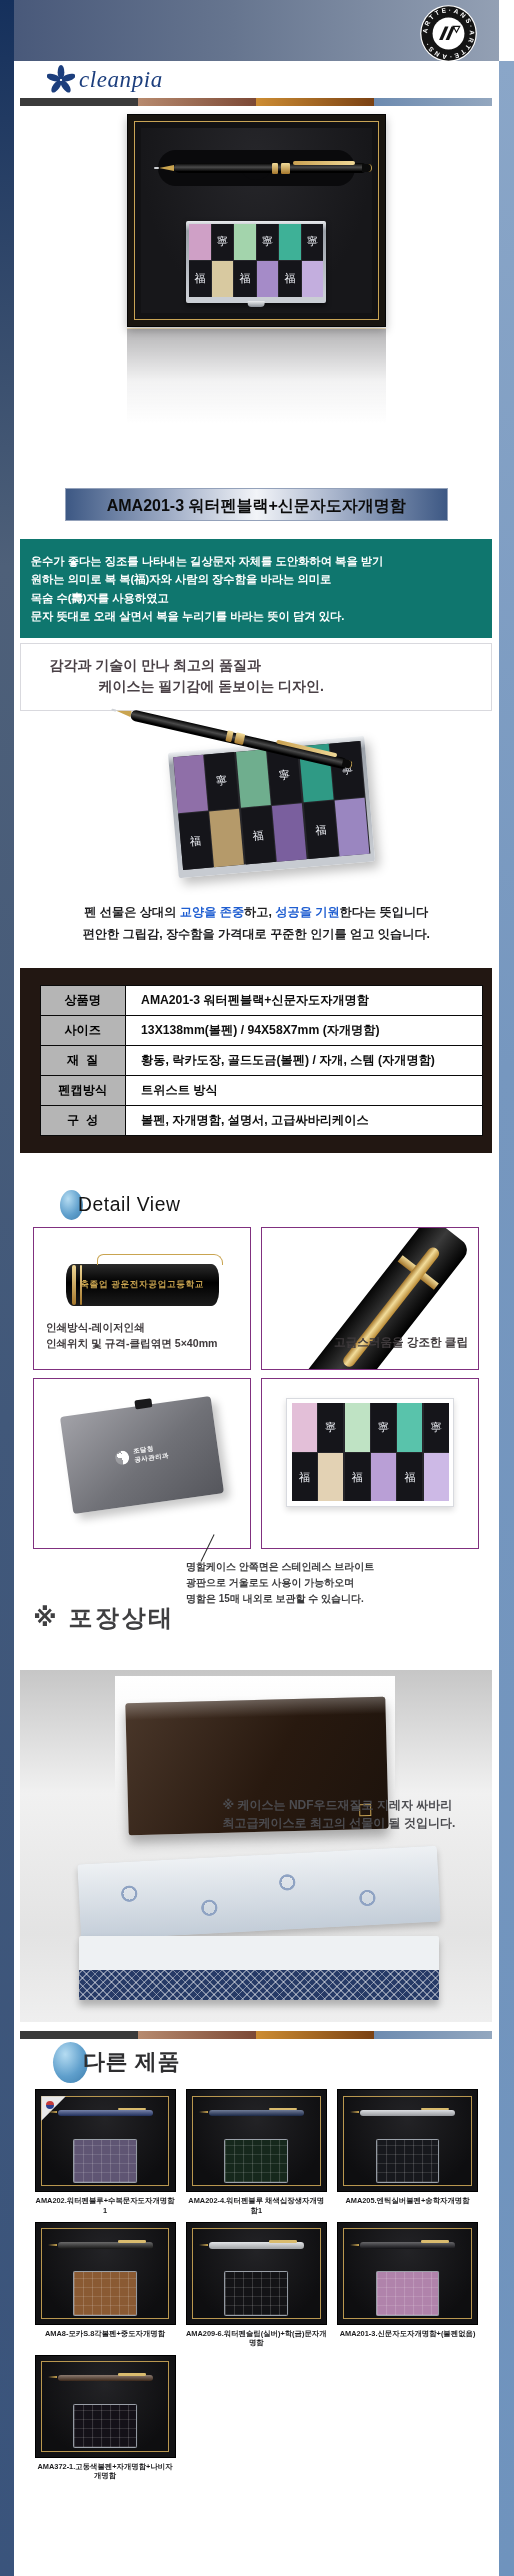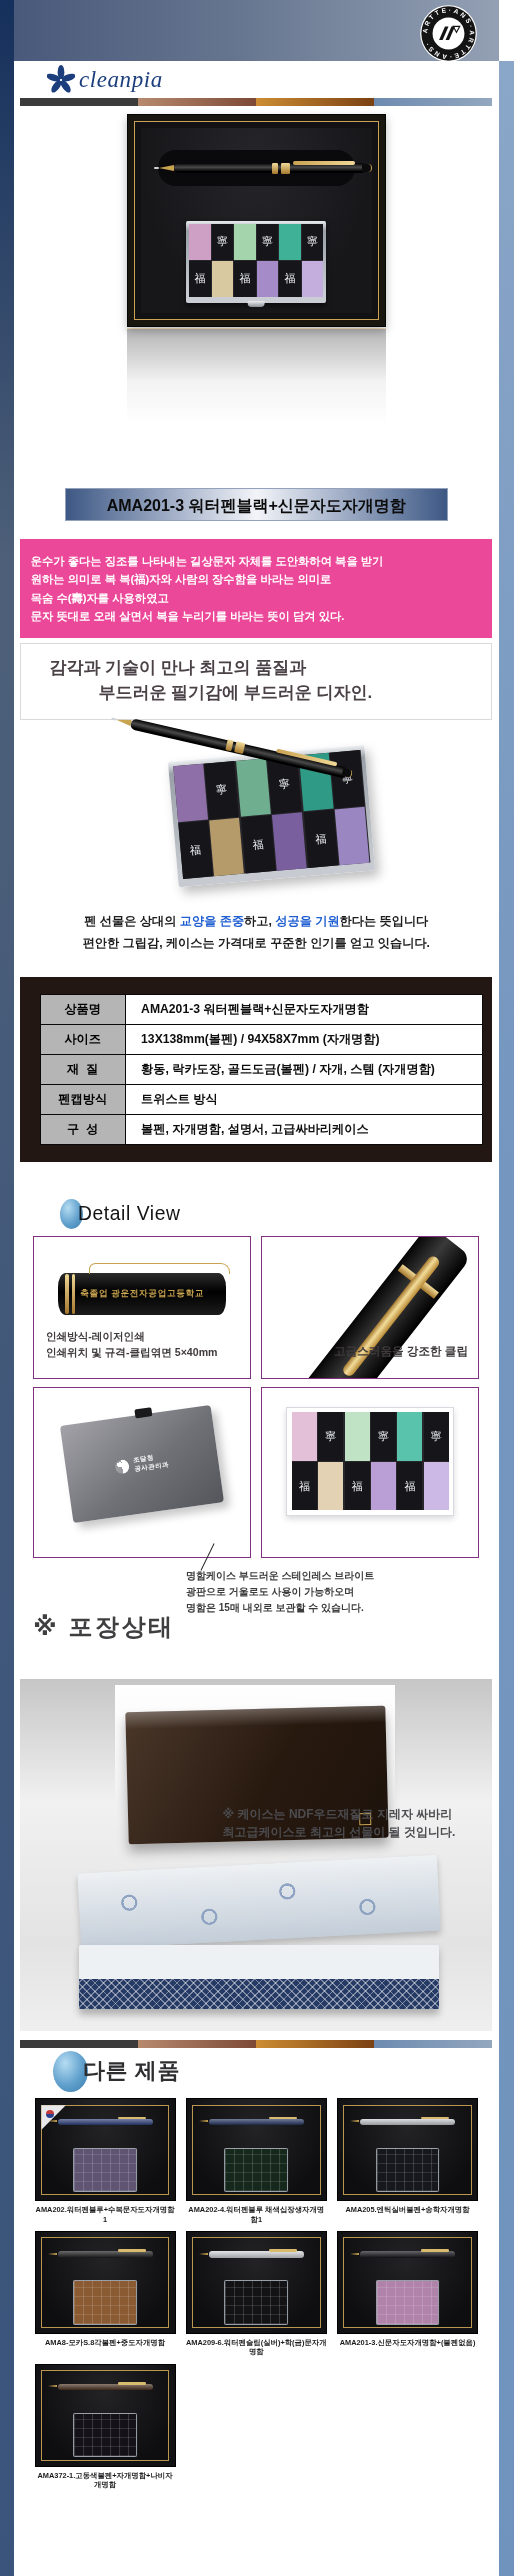--- a/index.html
+++ b/index.html
@@ -62,23 +62,23 @@
     background:radial-gradient(ellipse at 35% 30%,#b5dcf2,#5f9fcc 55%,#3c7cab);margin-right:-5.1px;}
   .sec-title{font-size:19.3px;color:#141414;letter-spacing:0.6px;z-index:1;}
   .sec-head.big .ellipse{width:35px;height:41px;}
   .sec-head.big .sec-title{font-size:22px;font-weight:bold;color:#2e2e30;}
 
   
   .title-bar{margin:20.6px auto 0;width:383px;height:33px;line-height:33px;text-align:center;
     background:linear-gradient(90deg,#3d5884 0%,#aab6cd 30%,#f2f4f8 50%,#aab6cd 70%,#3d5884 100%);
     border:0.6px solid #93a1ba;font-size:16px;font-weight:bold;color:#0c0c0c;}
 
-  .desc-box{margin:18px 6.4px 0;background:#ec4899;color:#fff;padding:13px 10.3px;font-size:11.3px;font-weight:bold;line-height:1.62;}
+  .desc-box{margin:18px 6.4px 0;background:#0f766e;color:#fff;padding:13px 10.3px;font-size:11.3px;font-weight:bold;line-height:1.62;}
   .tagline-box{margin:5.1px 6.4px 0;border:0.6px solid #d9d9de;padding:10.3px 0 13px 28px;background:#fff;}
-  .tagline-box div{font-size:17px;font-weight:600;color:#4a4146;line-height:1.5;}
+  .tagline-box div{font-size:14px;font-weight:600;color:#4a4146;line-height:1.5;}
   .tagline-box .l2{padding-left:49px;}
 
   
   .p2{position:relative;height:188px;}
   .p2-case{position:absolute;left:159px;top:33px;width:197px;height:126px;transform:rotate(-5deg);
     background:linear-gradient(180deg,#f0f2f4,#9aa0a8 10%,#c7cbd1 92%);padding:4.5px 4.5px 7.7px;border-radius:2.6px;box-shadow:3.9px 6.4px 10.3px rgba(0,0,0,.25);}
   .p2-pen{position:absolute;left:114px;top:23px;width:222px;height:11px;transform:rotate(13deg);z-index:3;}
   .p2-pen .pen-barrel{border-radius:5.8px;}
   .benefit{text-align:center;font-size:12.2px;font-weight:bold;color:#1d1d1f;line-height:1.75;margin-top:3.9px;}
   .em{font-weight:bold;}
@@ -88,21 +88,21 @@
   table.spec{width:100%;border-collapse:collapse;background:#fff;}
   table.spec th{width:85px;background:#b5b5b5;color:#000;font-size:12.2px;font-weight:bold;border:1.9px solid #0a0a0a;height:30px;}
   table.spec td{font-size:12.2px;font-weight:bold;color:#0d0d0d;border:1.9px solid #0a0a0a;padding-left:15.4px;}
 
   
   .detail-grid{margin:6.4px 19.3px 0;display:grid;grid-template-columns:1fr 1fr;gap:7.7px 10.3px;}
   .dbox{border:1.3px solid #80307f;background:#fff;height:143px;position:relative;overflow:hidden;}
   .dbox.tall{height:171px;}
   .dcap{position:absolute;bottom:18px;left:11.6px;font-size:10.6px;font-weight:600;color:#3f3a3c;line-height:1.45;}
   .dcap.right{left:auto;right:10.3px;font-size:11.6px;}
-  .pencap{width:168px;height:42px;margin:36px auto 0;position:relative;
+  .pencap{width:153px;height:42px;margin:36px auto 0;position:relative;
     background:linear-gradient(180deg,#2c2c2c,#000 45%,#1c1c1c);border-radius:7.7px/14px;
     display:flex;align-items:center;justify-content:center;}
   .pencap-band{position:absolute;left:6.4px;top:1.3px;bottom:1.3px;width:3.9px;background:linear-gradient(180deg,#f0d896,#a5772c);border-radius:1.9px;}
   .pencap-band.b2{left:14px;width:2.6px;}
   .pencap-clip{position:absolute;top:-10.3px;left:31px;right:-3.9px;height:11.6px;border:1.9px solid #c9a450;border-bottom:none;border-radius:6.4px 9px 0 0;}
   .engrave{color:#c9a450;font-size:8.7px;font-weight:bold;letter-spacing:0.6px;}
   .clip-diag{position:absolute;left:96px;top:-19.3px;width:54px;height:212px;transform:rotate(38deg);
     background:linear-gradient(90deg,#050505,#3a3a3a 45%,#000);border-radius:11.6px;}
   .clip-gold{position:absolute;left:21px;top:22px;width:11.6px;height:148px;
     background:linear-gradient(90deg,#a5772c,#f2dc9a 45%,#b98a35);border-radius:5.8px;}
@@ -258,21 +258,21 @@
 
     <div class="desc-box">
       <div>운수가 좋다는 징조를 나타내는 길상문자 자체를 도안화하여 복을 받기</div>
       <div>원하는 의미로 복 복(福)자와 사람의 장수함을 바라는 의미로</div>
       <div>목숨 수(壽)자를 사용하였고</div>
       <div>문자 뜻대로 오래 살면서 복을 누리기를 바라는 뜻이 담겨 있다.</div>
     </div>
 
     <div class="tagline-box">
       <div class="l1">감각과 기술이 만나 최고의 품질과</div>
-      <div class="l2">부드러운 필기감에 부드러운 디자인.</div>
+      <div class="l2">케이스는 필기감에 돋보이는 디자인.</div>
     </div>
 
     <div class="p2">
       <div class="p2-case">
         <div class="patchwork">
             <div class="tile" style="background: rgb(143, 111, 168);"></div>
             <div class="tile dark">寧</div>
             <div class="tile" style="background: rgb(111, 174, 142);"></div>
             <div class="tile dark">寧</div>
             <div class="tile" style="background: rgb(47, 154, 133);"></div>
@@ -293,21 +293,21 @@
           <div class="pen-band2"></div>
         <div class="pen-clip"></div>
           <div class="pen-endcap"></div>
       </div>
     </div>
 
     <div class="benefit">
       <div>
         <span>펜 선물은 상대의 </span><span class="em" style="color: rgb(31, 94, 209);">교양을 존중</span><span>하고, </span><span class="em" style="color: rgb(31, 94, 209);">성공을 기원</span><span>한다는 뜻입니다</span>
       </div>
-      <div>편안한 그립감, 케이스는 가격대로 꾸준한 인기를 얻고 잇습니다.</div>
+      <div>편안한 그립감, 장수함을 가격대로 꾸준한 인기를 얻고 잇습니다.</div>
     </div>
 
     <div class="spec-panel">
       <table class="spec">
         <tbody>
             <tr>
           <th>상품명</th>
           <td>AMA201-3 워터펜블랙+신문자도자개명함</td>
             </tr>
         <tr>
@@ -383,21 +383,21 @@
               <div class="tile dark">福</div>
               <div class="tile" style="background: rgb(205, 185, 230);"></div>
             </div>
         </div>
       </div>
     </div>
 
     <div class="detail-note-wrap">
       <div class="dn-arrow"></div>
       <div class="detail-note">
-        <div>명함케이스 부드러운 스테인레스 브라이트</div>
+        <div>명함케이스 안쪽면은 스테인레스 브라이트</div>
         <div>광판으로 거울로도 사용이 가능하오며</div>
         <div>명함은 15매 내외로 보관할 수 있습니다.</div>
       </div>
       <div class="pack-head">※ 포장상태</div>
     </div>
 
     <div class="pack-panel">
       <div class="backdrop"></div>
       <div class="brown-box"></div>
       <div class="pack-note">

